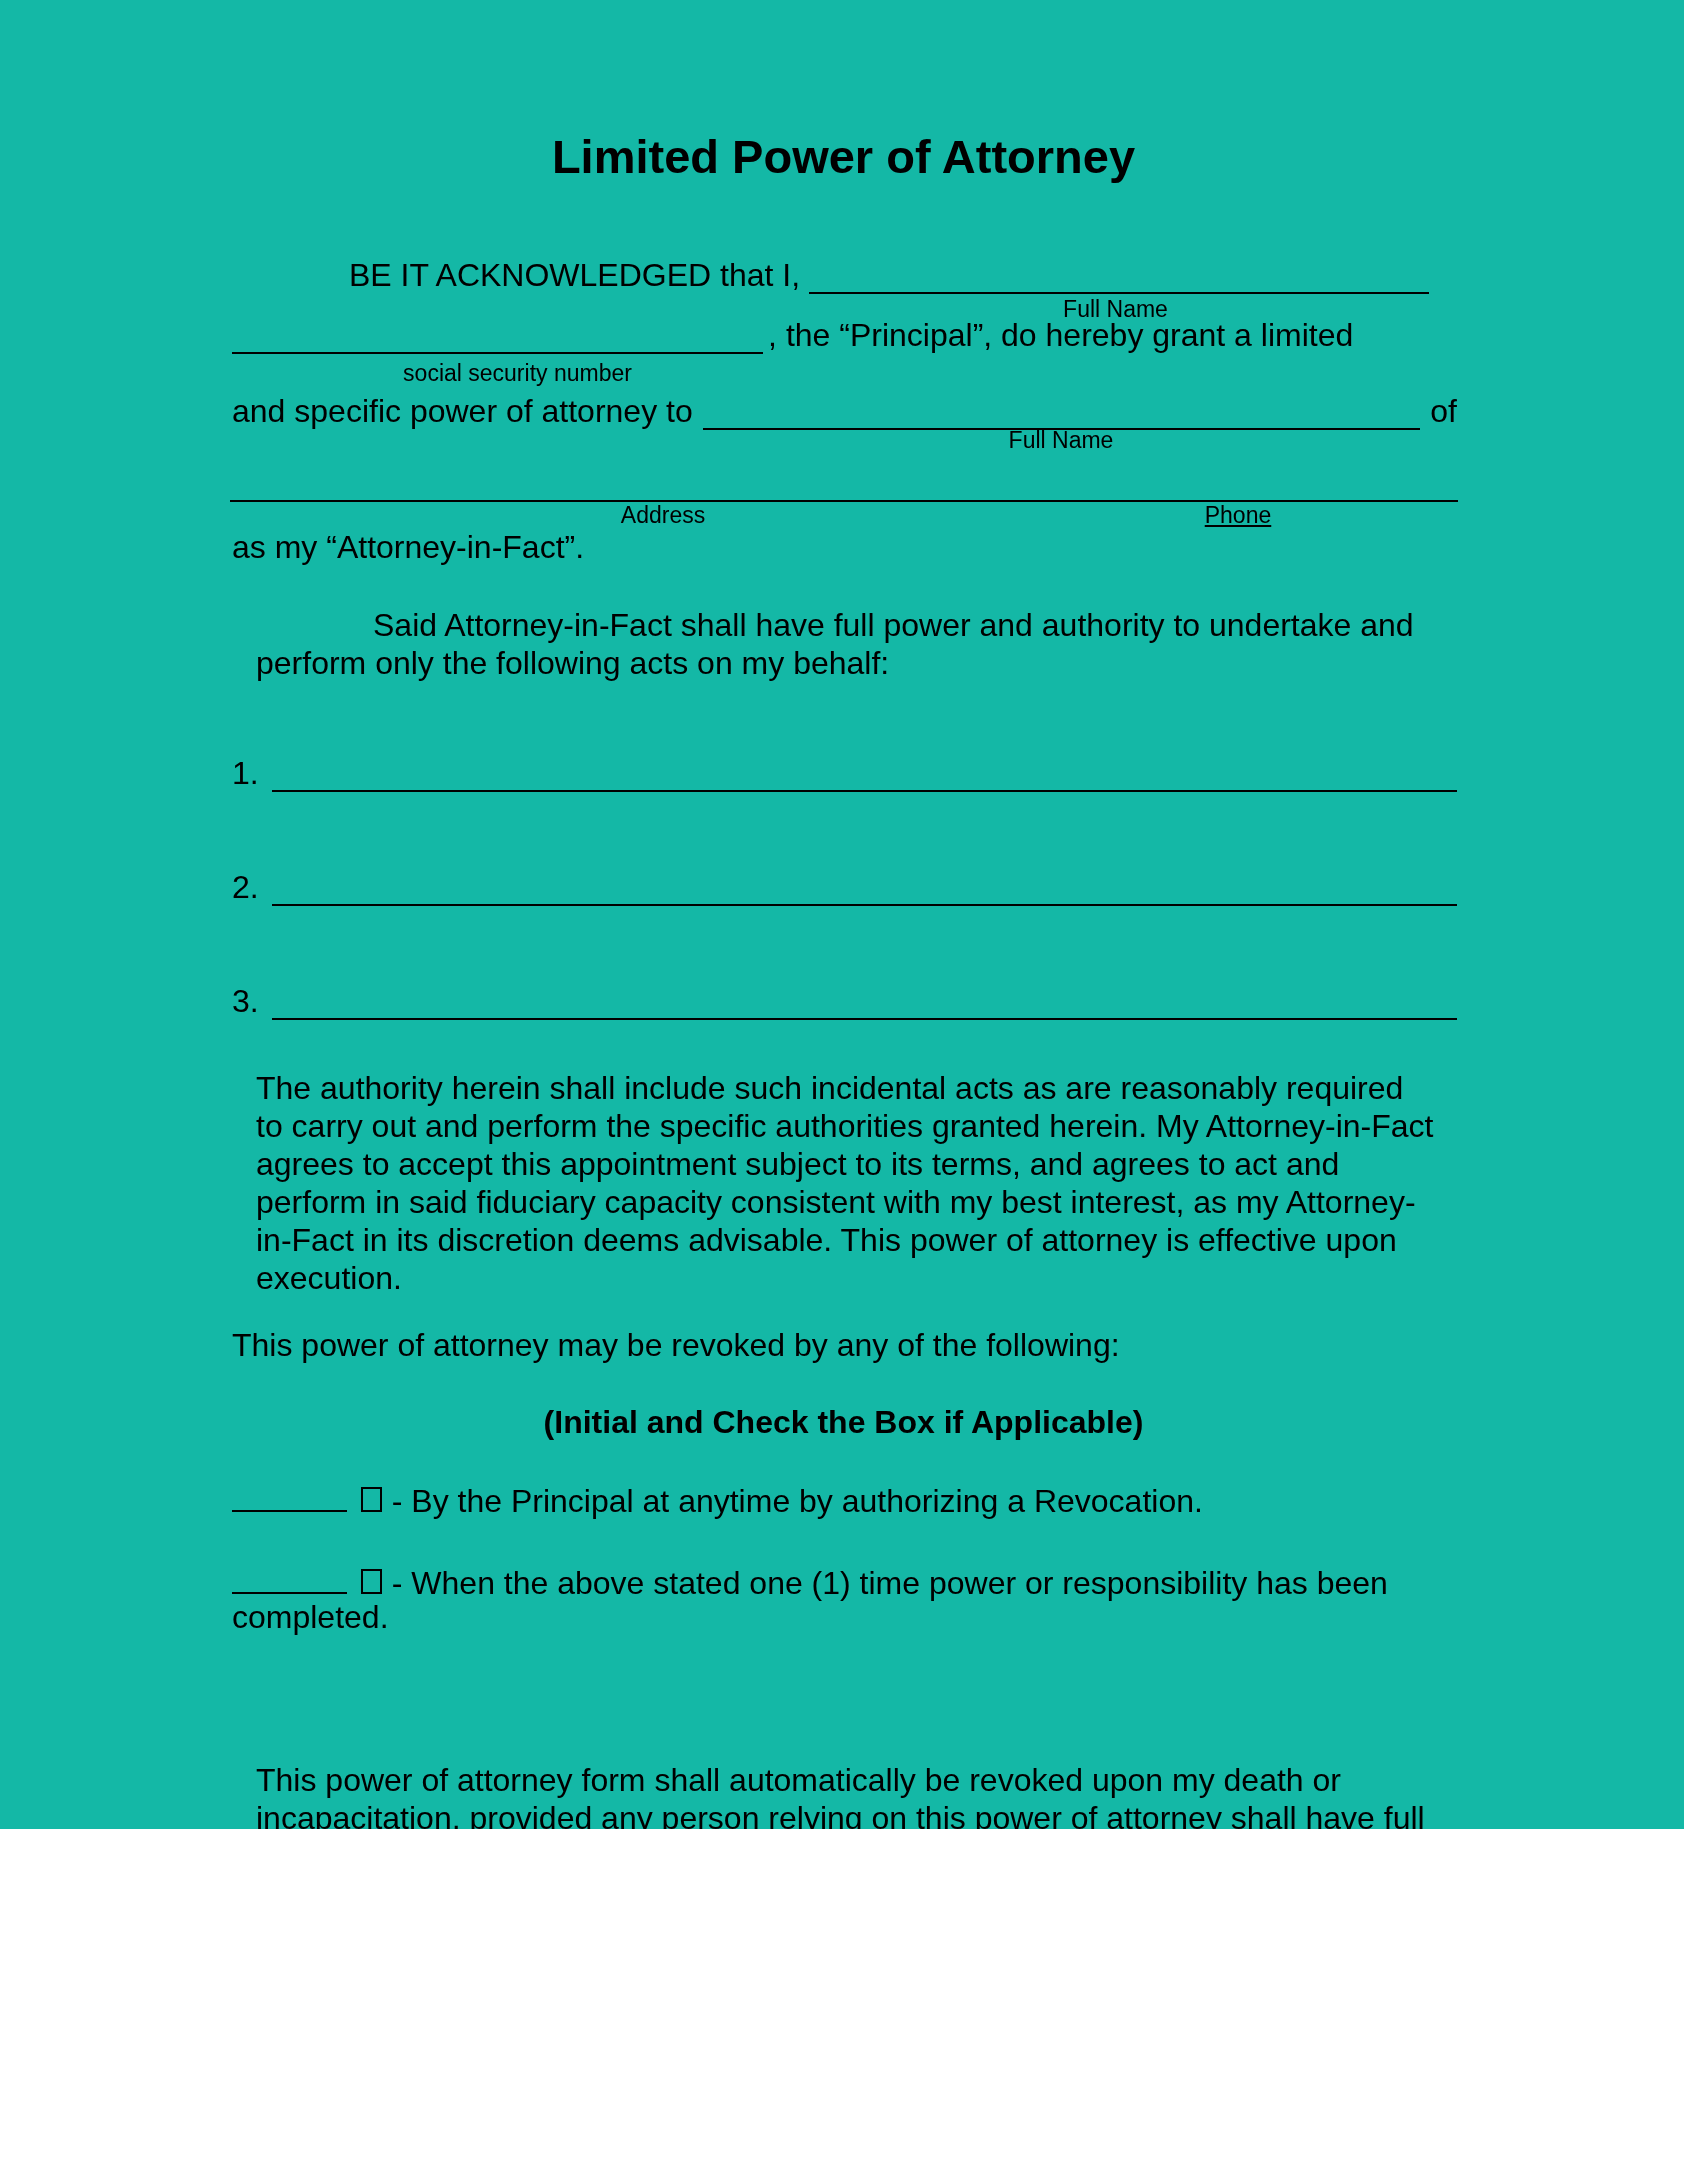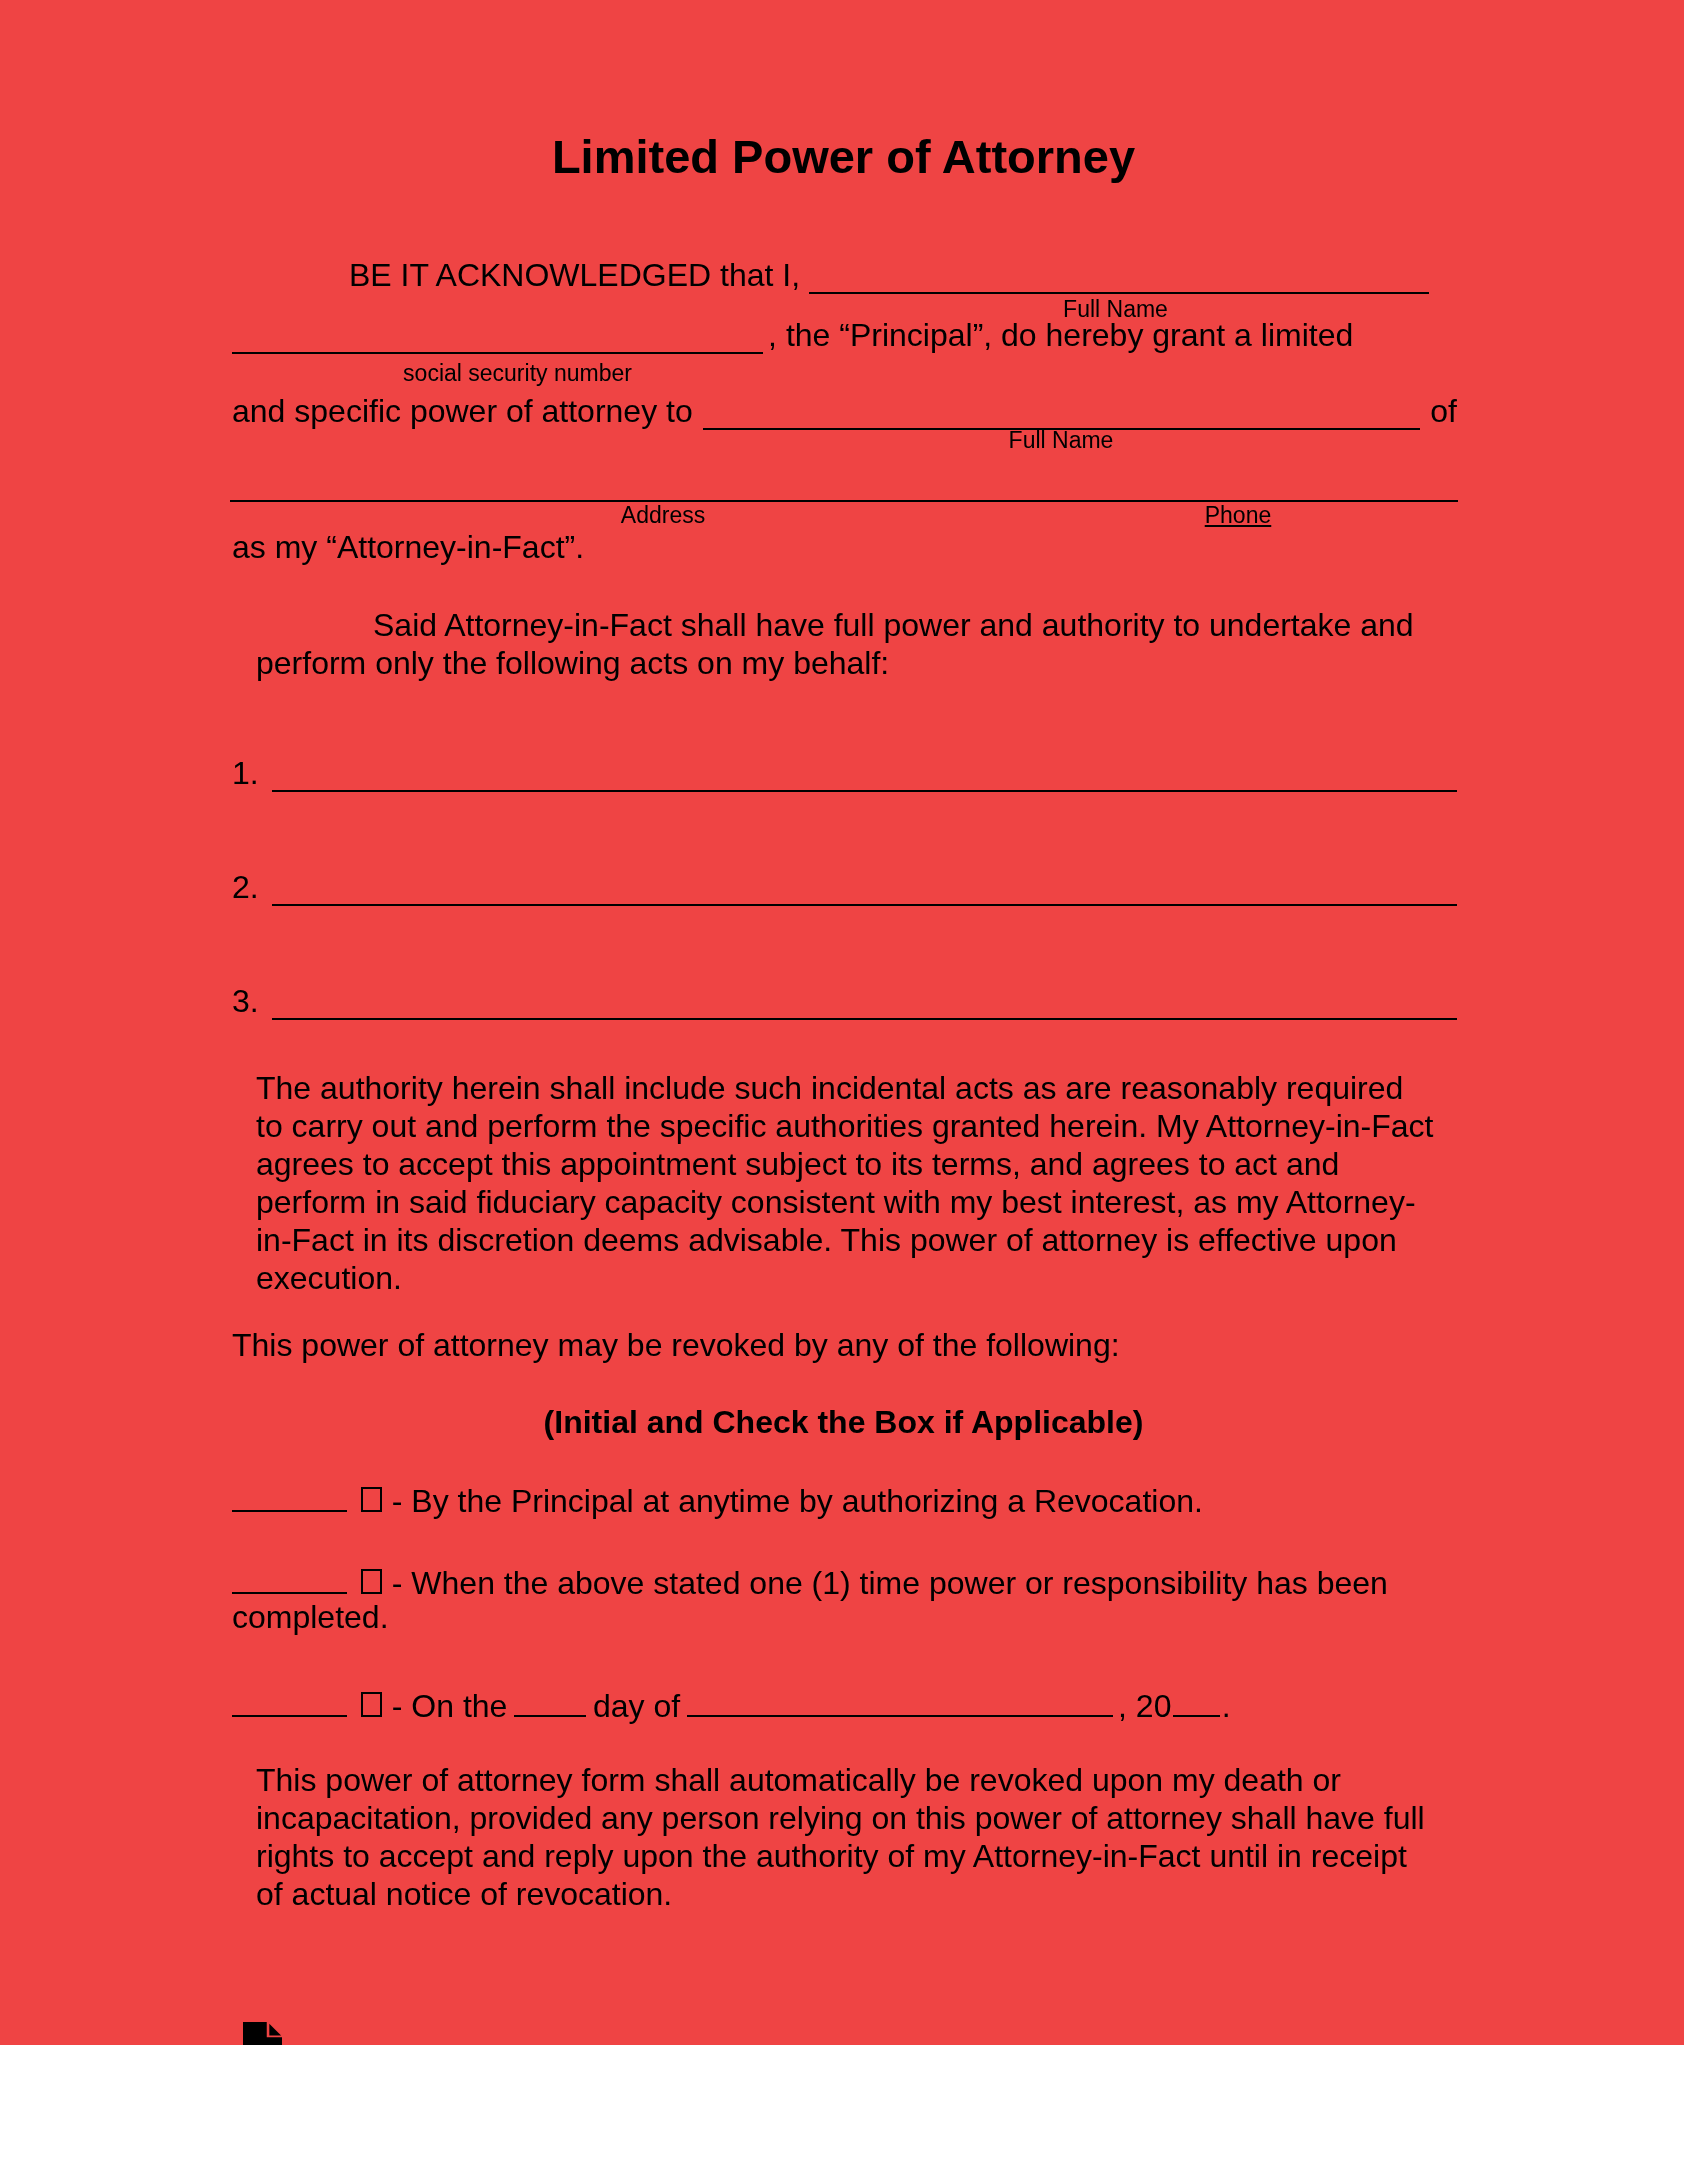--- a/index.html
+++ b/index.html
@@ -1,16 +1,16 @@
 <!DOCTYPE html>
 <html style="font-size:13.6px"><head>
 <meta charset="utf-8">
 <style>
   html,body{margin:0;padding:0;background:#ffffff;}
-  .page{position:relative;width:1685px;height:2045px;background:#ef4444;
+  .page{position:relative;width:1685px;height:1829px;background:#14b8a6;
         font-family:"Liberation Sans",sans-serif;color:#000;overflow:hidden;}
   .abs{position:absolute;}
   .t{font-size:32px;line-height:38px;}
   .flex{display:flex;align-items:flex-end;}
   .blank{border-bottom:2.6px solid #000;}
   .grow{flex:1 1 auto;}
   .pre{white-space:pre-line;margin-left:24px;}
   .lbl{position:absolute;font-size:23px;line-height:25.6px;text-align:center;}
   .ibl{display:inline-block;border-bottom:2.6px solid #000;}
   .cbx{display:inline-block;width:21px;height:25px;border:2.6px solid #000;
@@ -110,23 +110,20 @@
 
   <div class="abs t cbline cb1">
     <span class="ibl ubk"></span><span class="cbx"></span><span>- By the Principal at anytime by authorizing a Revocation.</span>
   </div>
 
   <div class="abs t cbline cb2">
     <span class="ibl ubk"></span><span class="cbx"></span><span>- When the above stated one (1) time power or responsibility has been</span>
   </div>
   <div class="abs t cbline cb2b">completed.</div>
 
-  <div class="abs t cbline cb3">
-    <span class="ibl ubk"></span><span class="cbx"></span><span>- On the</span><span class="ibl dayb"></span><span>day of</span><span class="ibl monb"></span><span>, 20</span><span class="ibl yrb"></span><span>.</span>
-  </div>
 
   <div class="abs t pre para4">This power of attorney form shall automatically be revoked upon my death or
 incapacitation, provided any person relying on this power of attorney shall have full
 rights to accept and reply upon the authority of my Attorney-in-Fact until in receipt
 of actual notice of revocation.</div>
 
   <svg class="abs logo" viewBox="0 0 46 66">
     <path d="M0 0 H28 V18 H46 V66 H0 Z" fill="#000000"></path>
     <path d="M31 2 L45 16 L31 16 Z" fill="#000000"></path>
     <text x="20" y="51" text-anchor="middle" font-size="44" font-weight="bold" fill="#ffffff">e</text>

